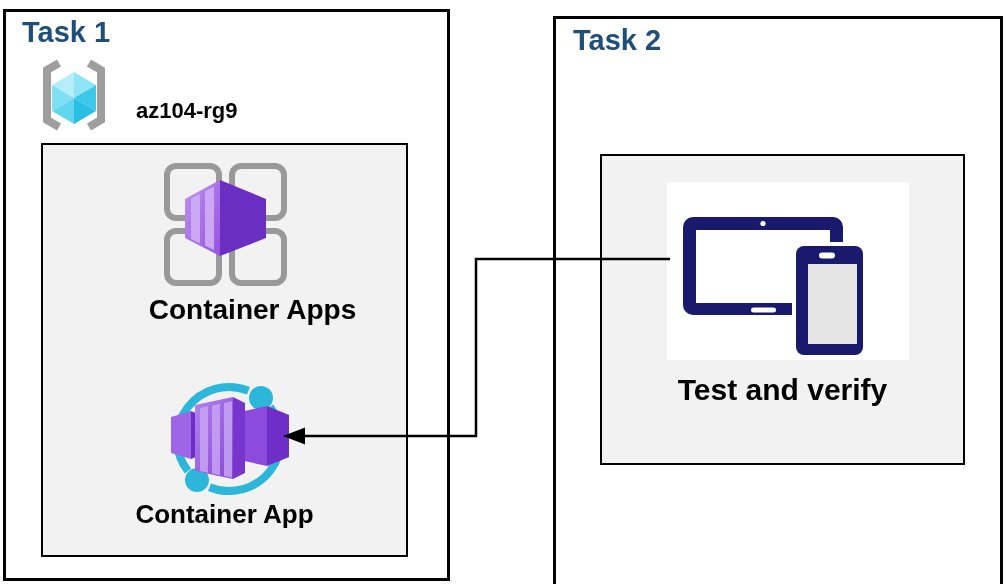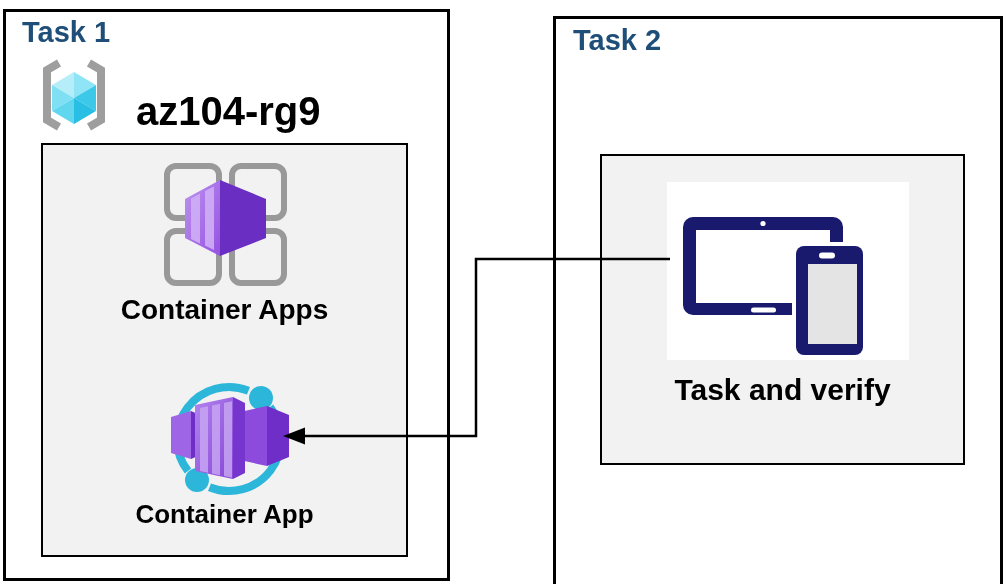--- a/index.html
+++ b/index.html
@@ -5,27 +5,27 @@
   html,body{margin:0;padding:0;background:#fff;}
   .canvas{position:relative;width:1006px;height:584px;background:#fff;overflow:hidden;
           font-family:"Liberation Sans",sans-serif;}
   .task-box{position:absolute;background:#fff;border:3px solid #000;box-sizing:border-box;}
   .task1{left:3px;top:9px;width:447px;height:572px;}
   .task2{left:553px;top:16px;width:450px;height:577px;}
   .task-title{position:absolute;font-size:29px;font-weight:bold;color:#1F4E79;white-space:nowrap;}
   .task1 .task-title{left:16px;top:4px;}
   .task2 .task-title{left:17px;top:5px;}
   .rg-row{position:absolute;left:22px;top:44px;display:flex;align-items:center;gap:16px;}
-  .rg-name{font-size:40px;font-weight:bold;color:#000;margin-top:32px;}
+  .rg-name{font-size:22px;font-weight:bold;color:#000;margin-top:32px;}
   .inner-box{position:absolute;background:#F2F2F2;border:2px solid #000;box-sizing:border-box;}
   .task1-inner{left:35px;top:131px;width:367px;height:414px;}
   .task2-inner{left:44px;top:135px;width:365px;height:311px;}
   .env-icon{position:absolute;left:120px;top:17px;}
   .label{position:absolute;left:0;width:100%;text-align:center;font-weight:bold;color:#000;}
-  .env-label{top:146px;font-size:28px;line-height:37px;}
+  .env-label{top:146px;font-size:28px;line-height:37px;padding-left:28px;}
   .app-icon{position:absolute;left:124px;top:236px;}
   .app-label{top:354px;font-size:26px;}
   .device-plate{position:absolute;left:65px;top:26px;width:242px;height:178px;background:#fff;}
   .test-label{top:217px;font-size:30px;}
   .connector{position:absolute;left:0;top:0;z-index:5;pointer-events:none;}
 </style>
 </head>
 <body>
 
 <div class="canvas">
@@ -109,21 +109,21 @@
           <rect x="29" y="48" width="134" height="73" fill="#FFFFFF"></rect>
           <circle cx="96" cy="41.5" r="2.6" fill="#FFFFFF"></circle>
           <rect x="84" y="125.5" width="25" height="5" rx="2.5" fill="#FFFFFF"></rect>
           <rect x="125" y="60" width="75" height="117" rx="11" fill="#FFFFFF"></rect>
           <rect x="129" y="64" width="67" height="109" rx="8" fill="#191A6E"></rect>
           <rect x="141" y="82" width="49" height="80" fill="#E4E4E4"></rect>
           <rect x="152" y="70.5" width="16" height="6" rx="3" fill="#FFFFFF"></rect>
         </svg>
       </div>
 
-      <div class="label test-label">Task and verify</div>
+      <div class="label test-label">Test and verify</div>
     </div>
   </div>
 
   <svg class="connector" width="1006" height="584" viewBox="0 0 1006 584">
     <path d="M670 259 H476 V436 H303" fill="none" stroke="#000000" stroke-width="2.5"></path>
     <polygon points="283,436 305,427.5 305,444.5" fill="#000000"></polygon>
   </svg>
 
 </div>
 

